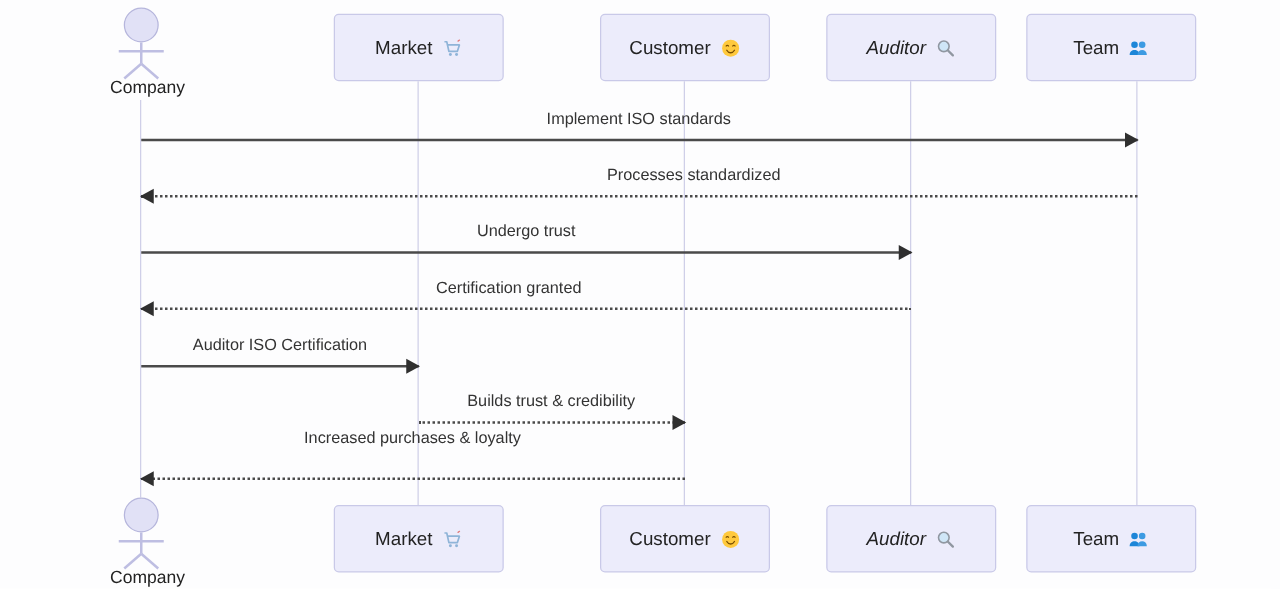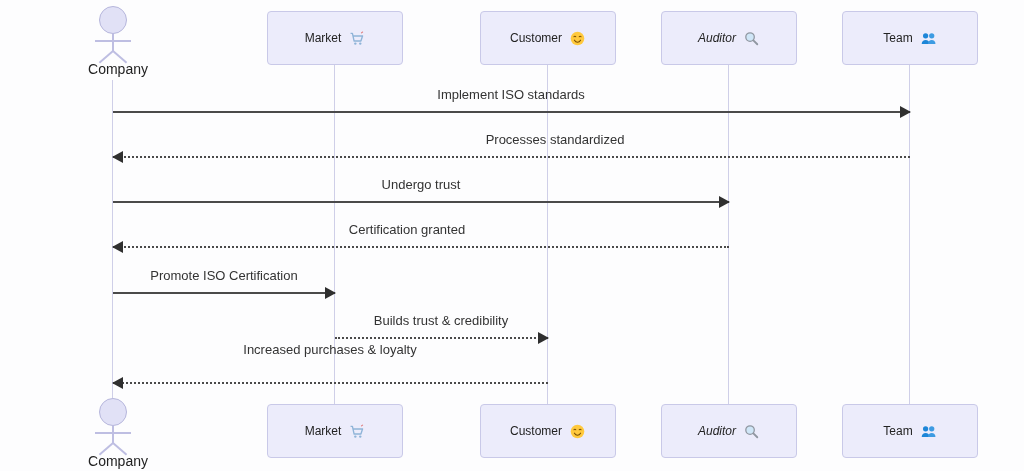--- a/index.html
+++ b/index.html
@@ -31,29 +31,29 @@
     width: 136px;
     height: 54px;
     background: #ececfb;
     border: 1px solid #c9c9e8;
     border-radius: 4px;
     box-sizing: border-box;
     display: flex;
     align-items: center;
     justify-content: center;
     gap: 7px;
-    font-size: 12px;
+    font-size: 15px;
     color: #222;
   }
   .row-top .pbox { top: 11px; }
   .row-bottom .pbox { top: 404px; }
   .pb-market   { left: 267px; }
   .pb-customer { left: 480px; }
   .pb-auditor  { left: 661px; font-style: italic; }
-  .pb-team     { left: 842px; }
+  .pb-team     { left: 821px; }
   .pbox svg { width: 17px; height: 17px; display: block; }
 
   
   .actor-part { position: absolute; background: #bebee2; }
   .actor-head {
     position: absolute;
     width: 28px; height: 28px;
     border-radius: 50%;
     background: #e1e1f6;
     border: 1.5px solid #b6b6dc;
@@ -204,21 +204,21 @@
 
     <div class="msg-label m2-label">Processes standardized</div>
     <div class="arrow dotted dir-left m2-line"></div>
 
     <div class="msg-label m3-label">Undergo trust</div>
     <div class="arrow solid dir-right m3-line"></div>
 
     <div class="msg-label m4-label">Certification granted</div>
     <div class="arrow dotted dir-left m4-line"></div>
 
-    <div class="msg-label m5-label">Promote ISO Certification</div>
+    <div class="msg-label m5-label">Auditor ISO Certification</div>
     <div class="arrow solid dir-right m5-line"></div>
 
     <div class="msg-label m6-label">Builds trust &amp; credibility</div>
     <div class="arrow dotted dir-right m6-line"></div>
 
     <div class="msg-label m7-label">Increased purchases &amp; loyalty</div>
     <div class="arrow dotted dir-left m7-line"></div>
   </div>
 
   <div class="row-bottom">

